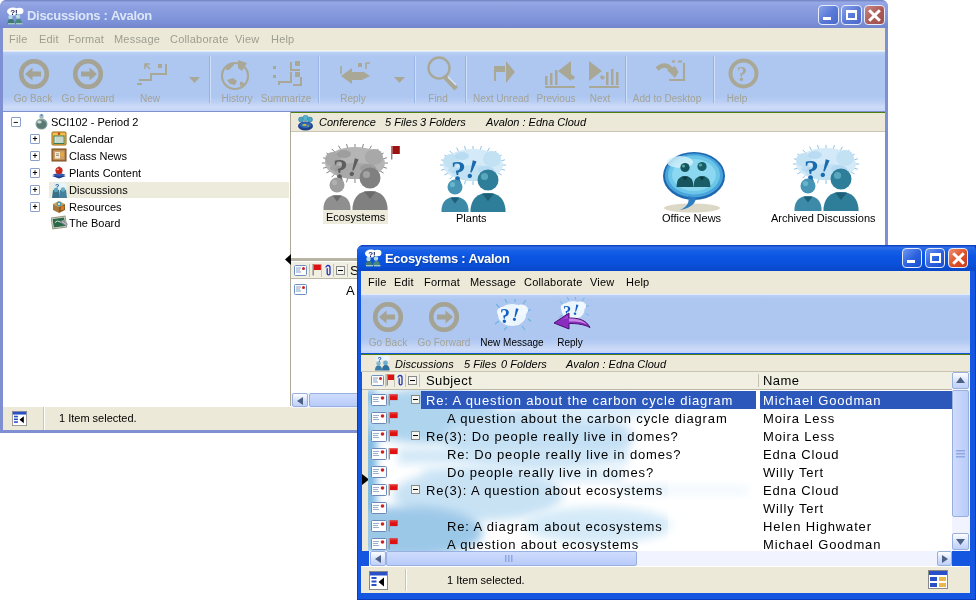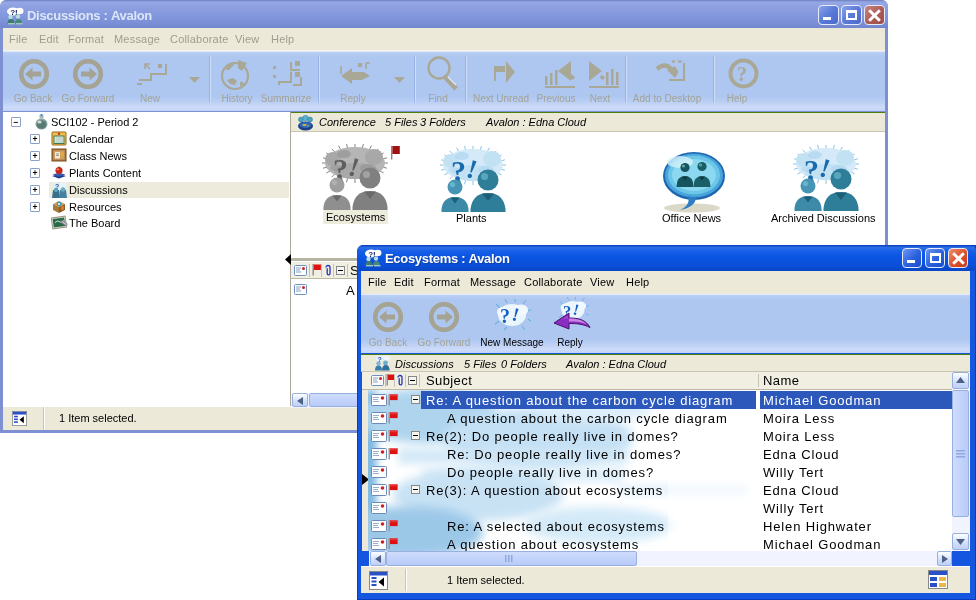--- a/index.html
+++ b/index.html
@@ -717,21 +717,21 @@
  <circle cx="11.5" cy="4" r="1.8" fill="#cc2222"></circle>
       </svg>
       <svg class="abs" style="left:20px;top:40px" width="11" height="12" viewBox="0 0 11 12">
  <rect x="0.5" y="0" width="1.5" height="11.5" fill="#999"></rect>
  <rect x="2" y="0.5" width="7.6" height="5.6" fill="#dd1111"></rect>
  <rect x="2" y="0.5" width="7.6" height="1.8" fill="#e83030"></rect>
       </svg>
       <div class="abs" style="left:43px;top:41px;width:9px;height:9px;background:#f6f6f0;border:1px solid #888;">
         <div style="position:absolute;left:1px;top:3px;width:5px;height:1px;background:#000"></div>
       </div>
-      <div class="lrow" style="left:58px;top:39px">Re(2): Do people really live in domes?</div>
+      <div class="lrow" style="left:58px;top:39px">Re(3): Do people really live in domes?</div>
       <div class="lrow" style="left:395px;top:39px">Moira Less</div>
       <svg class="abs" style="left:3px;top:58px" width="16" height="12" viewBox="0 0 16 12">
  <rect x="0.5" y="0.5" width="15" height="11" rx="1" fill="#fdfdfd" stroke="#6a88b8"></rect>
  <rect x="2" y="3" width="6" height="1" fill="#9ab0cc"></rect>
         <rect x="2" y="5" width="5" height="1" fill="#9ab0cc"></rect>
  <rect x="2" y="7" width="6" height="1" fill="#9ab0cc"></rect>
  <circle cx="11.5" cy="4" r="1.8" fill="#cc2222"></circle>
       </svg>
       <svg class="abs" style="left:20px;top:58px" width="11" height="12" viewBox="0 0 11 12">
  <rect x="0.5" y="0" width="1.5" height="11.5" fill="#999"></rect>
@@ -779,21 +779,21 @@
  <rect x="2" y="3" width="6" height="1" fill="#9ab0cc"></rect>
         <rect x="2" y="5" width="5" height="1" fill="#9ab0cc"></rect>
  <rect x="2" y="7" width="6" height="1" fill="#9ab0cc"></rect>
  <circle cx="11.5" cy="4" r="1.8" fill="#cc2222"></circle>
       </svg>
       <svg class="abs" style="left:20px;top:130px" width="11" height="12" viewBox="0 0 11 12">
  <rect x="0.5" y="0" width="1.5" height="11.5" fill="#999"></rect>
  <rect x="2" y="0.5" width="7.6" height="5.6" fill="#dd1111"></rect>
  <rect x="2" y="0.5" width="7.6" height="1.8" fill="#e83030"></rect>
       </svg>
-      <div class="lrow" style="left:79px;top:129px">Re: A selected about ecosystems</div>
+      <div class="lrow" style="left:79px;top:129px">Re: A diagram about ecosystems</div>
       <div class="lrow" style="left:395px;top:129px">Helen Highwater</div>
       <svg class="abs" style="left:3px;top:148px" width="16" height="12" viewBox="0 0 16 12">
  <rect x="0.5" y="0.5" width="15" height="11" rx="1" fill="#fdfdfd" stroke="#6a88b8"></rect>
  <rect x="2" y="3" width="6" height="1" fill="#9ab0cc"></rect>
         <rect x="2" y="5" width="5" height="1" fill="#9ab0cc"></rect>
  <rect x="2" y="7" width="6" height="1" fill="#9ab0cc"></rect>
  <circle cx="11.5" cy="4" r="1.8" fill="#cc2222"></circle>
       </svg>
       <svg class="abs" style="left:20px;top:148px" width="11" height="12" viewBox="0 0 11 12">
  <rect x="0.5" y="0" width="1.5" height="11.5" fill="#999"></rect>

